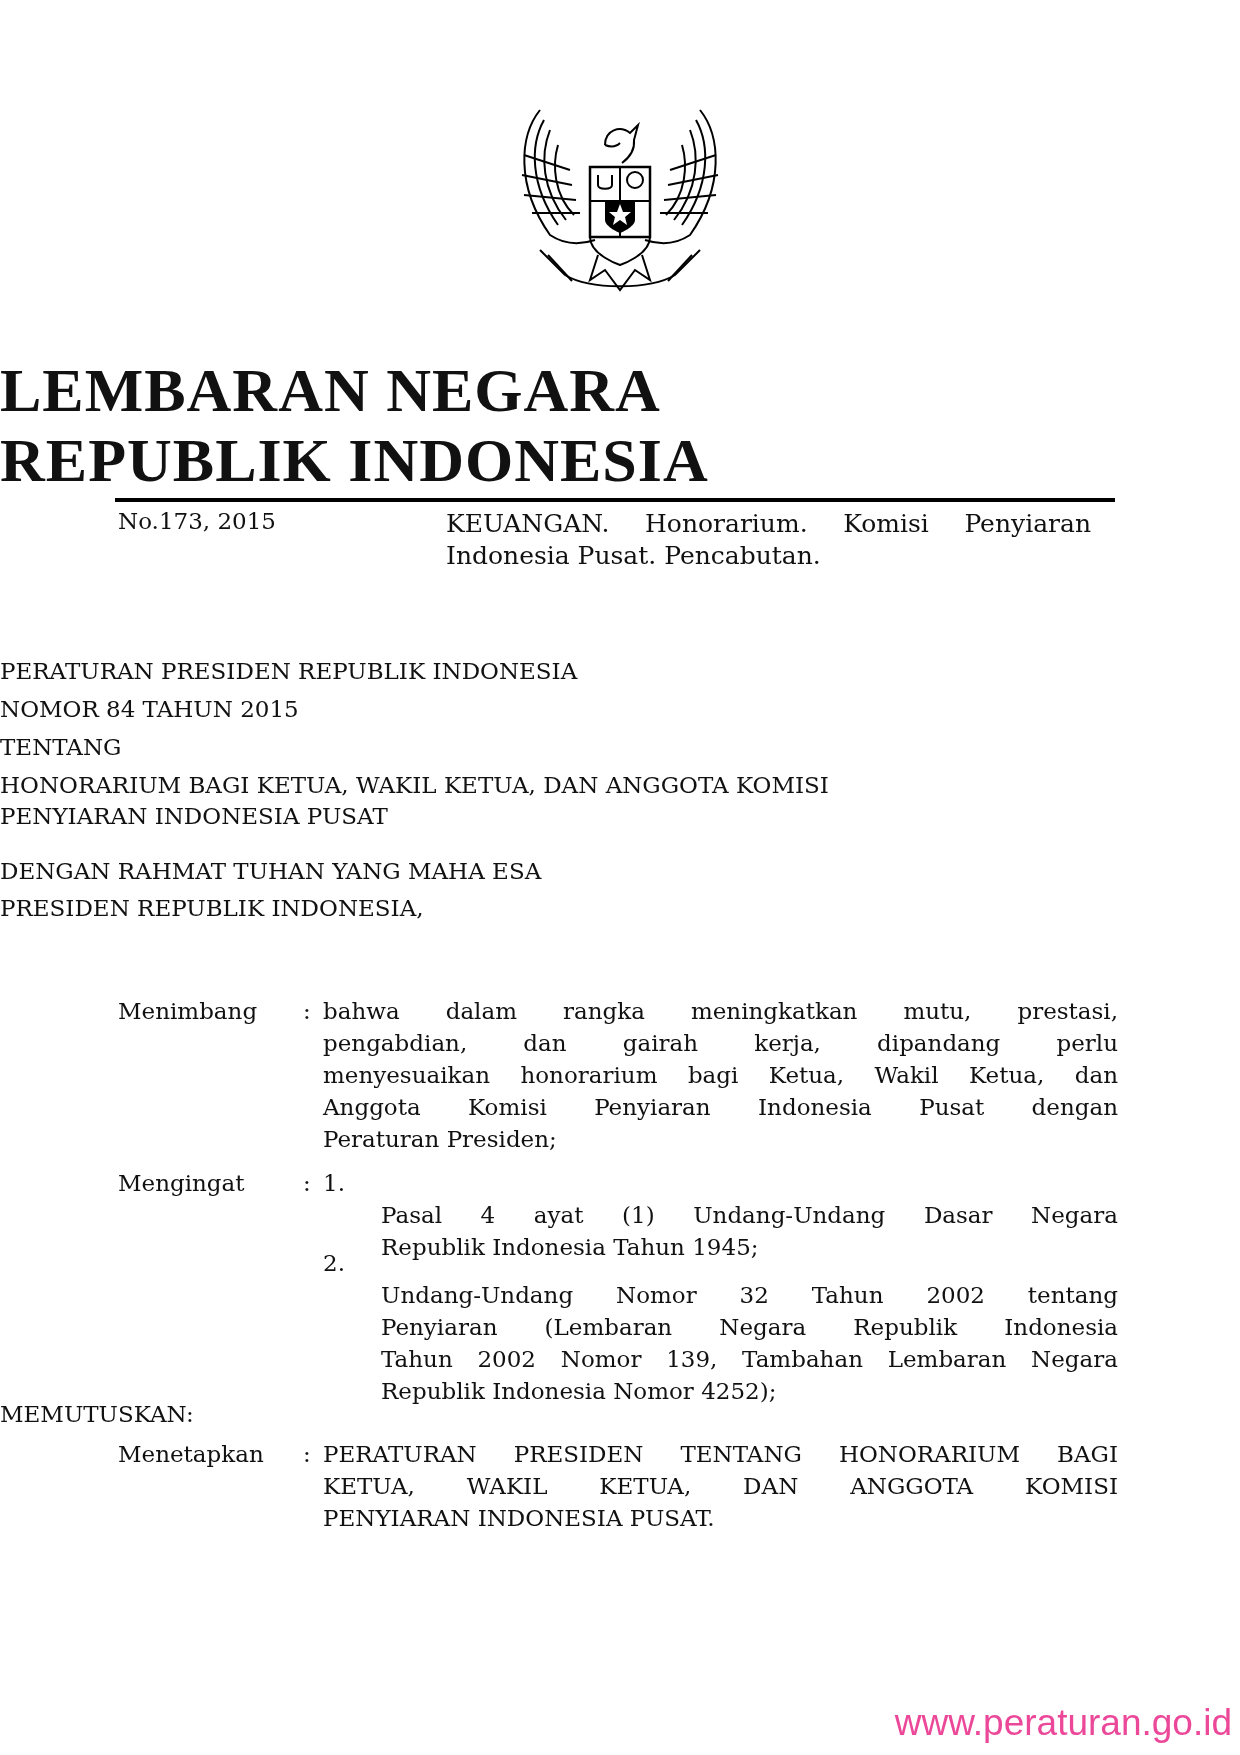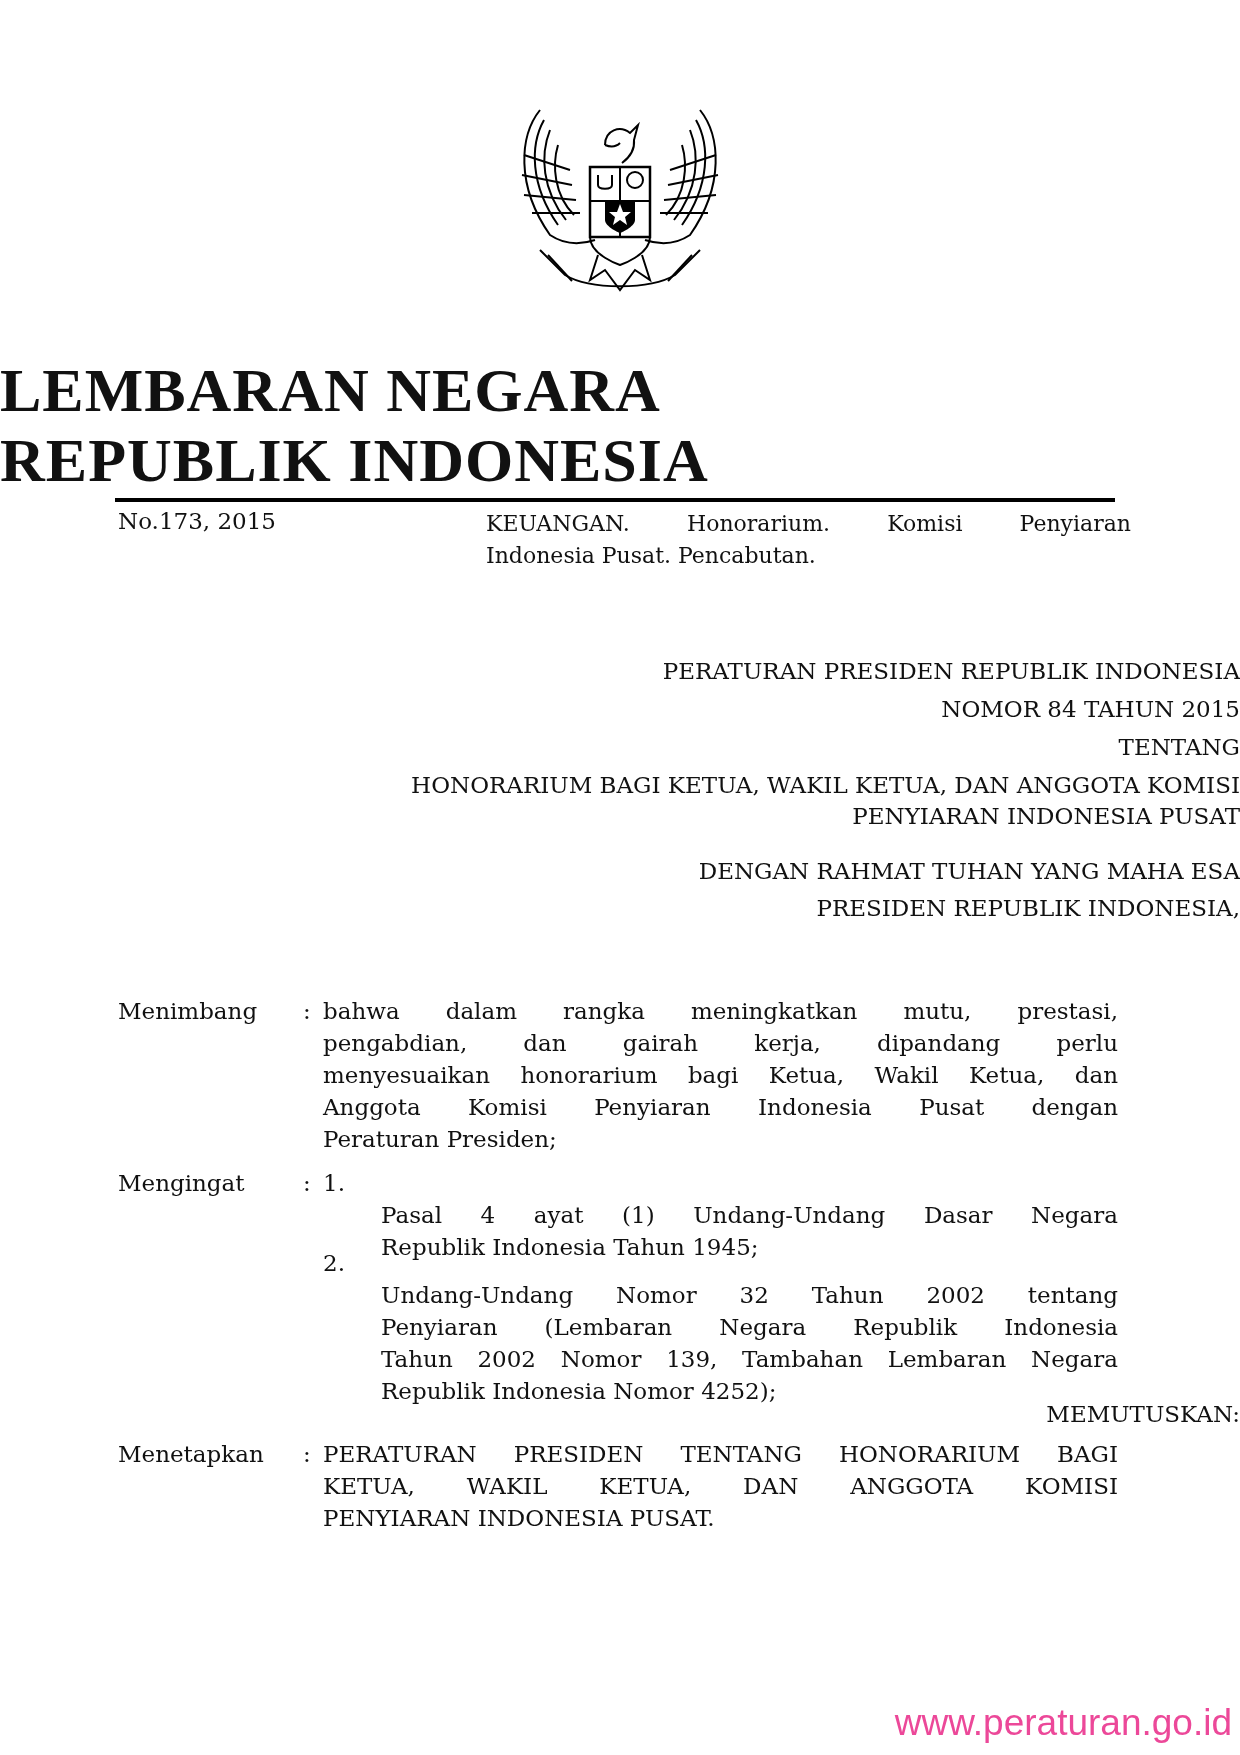--- a/index.html
+++ b/index.html
@@ -3,22 +3,22 @@
 <meta charset="utf-8">
 <style>
   html, body { margin:0; padding:0; background:#ffffff; }
   body { width:1240px; height:1755px; position:relative; overflow:hidden; font-family:"DejaVu Serif", serif; color:#111; }
   .emblem { position:absolute; left:510px; top:95px; width:220px; height:210px; }
   .title { position:absolute; left:0; width:1240px; text-align:left; font-family:"Liberation Serif", serif; font-weight:bold; font-size:62px; letter-spacing:1px; }
   .t1 { top:355px; }
   .t2 { top:425px; }
   .rule { position:absolute; left:115px; width:1000px; height:4px; background:#000; top:498px; }
   .meta-left { position:absolute; left:118px; top:508px; font-size:23px; }
-  .meta-right { position:absolute; left:486px; top:508px; width:645px; font-size:22px; line-height:32px; text-align:justify; text-align-last:left; }
-  .center { position:absolute; left:0; width:1240px; text-align:right; font-size:23px; line-height:32px; }
+  .meta-right { position:absolute; left:446px; top:508px; width:645px; font-size:25px; line-height:32px; text-align:justify; text-align-last:left; }
+  .center { position:absolute; left:0; width:1240px; text-align:left; font-size:23px; line-height:32px; }
   .row { position:absolute; left:118px; width:1000px; font-size:23px; line-height:32px; }
   .label { position:absolute; left:0; width:185px; }
   .colon { position:absolute; left:185px; }
   .body { position:absolute; left:205px; width:795px; text-align:justify; text-align-last:left; }
   .num { position:absolute; left:205px; }
   .itemtext { position:absolute; left:263px; width:737px; text-align:justify; text-align-last:left;margin-top:32px; }
   .jl { text-align:justify; text-align-last:justify; display:block; }
   .footer { position:absolute; right:8px; top:1702px; font-family:"Liberation Sans", sans-serif; font-size:37px; color:#ec4899; }
 </style>
 </head>

